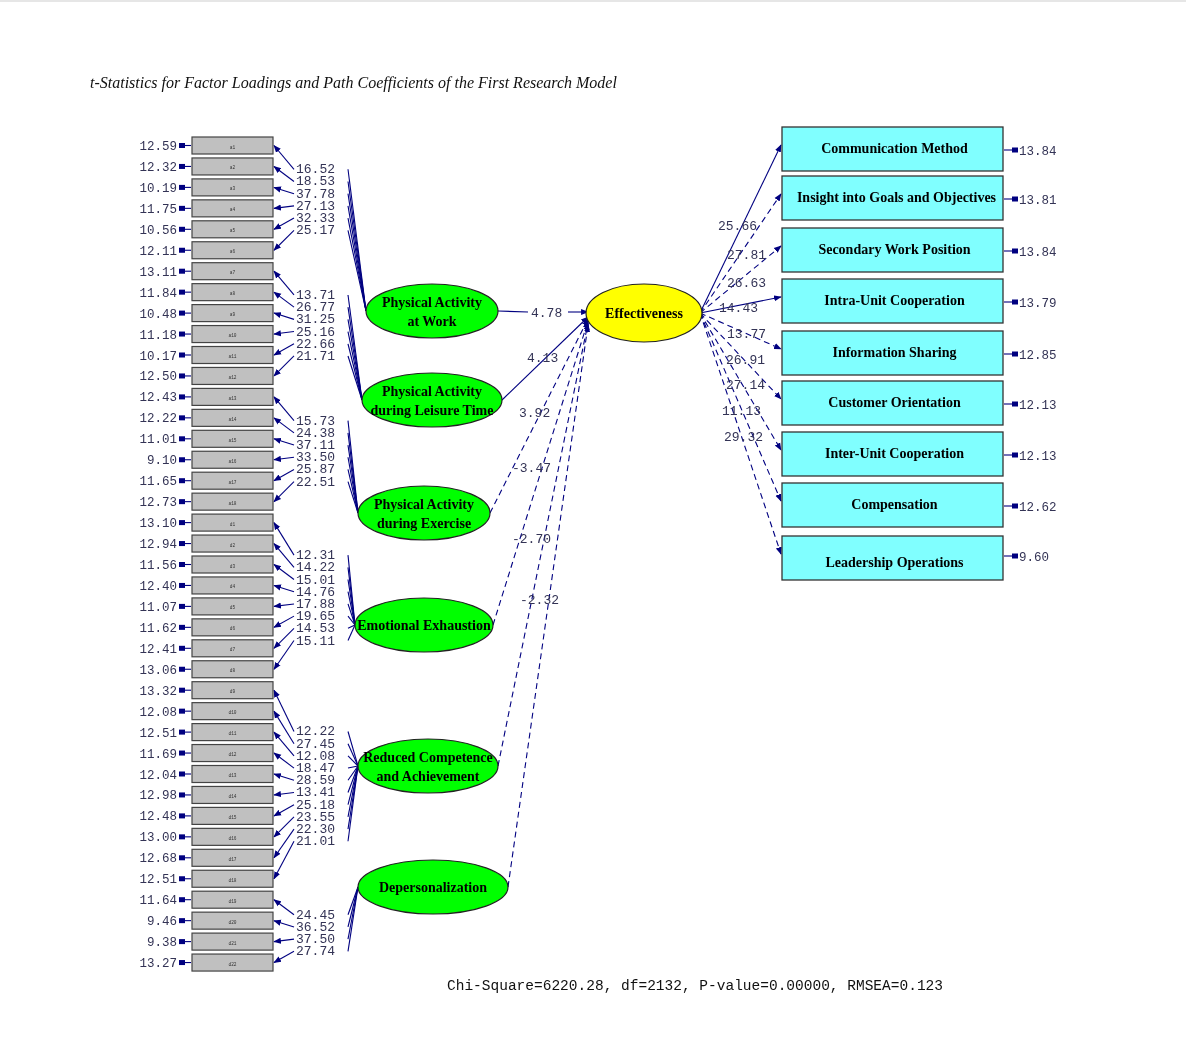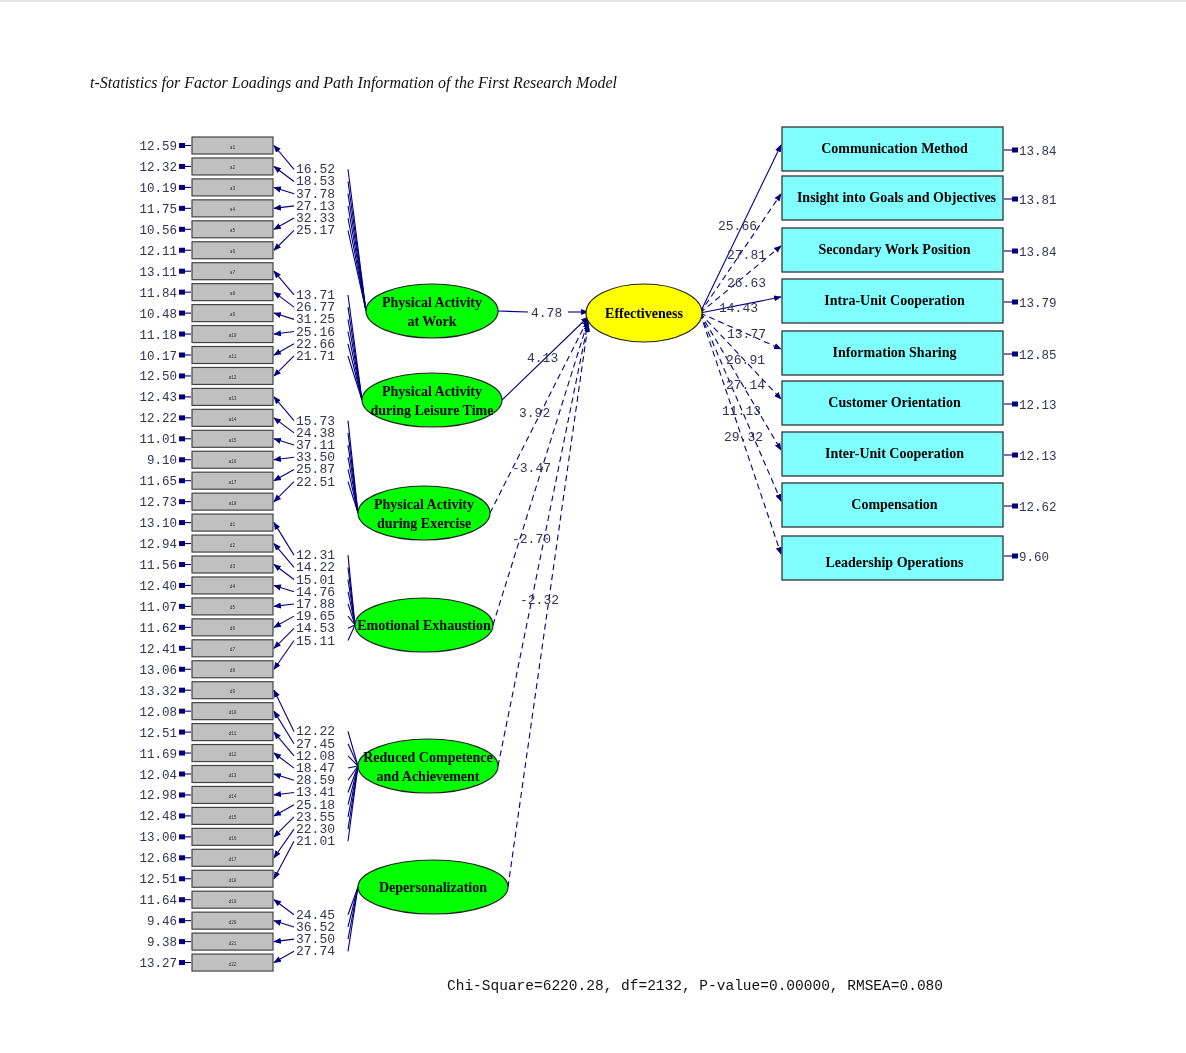--- a/index.html
+++ b/index.html
@@ -16,21 +16,21 @@
   .fit {
     position: absolute; left: 447px; top: 978px;
     font-family: "Liberation Mono", "DejaVu Sans Mono", monospace;
     font-size: 14.5px; color: #111;
   }
 </style>
 </head>
 <body>
 
 <div class="topline"></div>
-<div class="caption">t-Statistics for Factor Loadings and Path Information of the First Research Model</div>
+<div class="caption">t-Statistics for Factor Loadings and Path Coefficients of the First Research Model</div>
 
 <svg id="diagram" width="1186" height="1053" xmlns="http://www.w3.org/2000/svg">
   <defs>
     <marker id="ah" viewBox="0 0 10 10" refX="9" refY="5" markerWidth="7" markerHeight="7" orient="auto-start-reverse">
       <path d="M0,1 L10,5 L0,9 z" fill="#000080"></path>
     </marker>
   </defs>
   <g id="g-lines">
       <line x1="181" y1="145.5" x2="191" y2="145.5" stroke="#000080" stroke-width="1.1"></line>
       <rect x="179" y="143" width="6" height="5" fill="#000080"></rect>
@@ -446,13 +446,13 @@
       <text x="1019" y="460" class="mono" font-size="12.5" fill="#333355" text-anchor="start">12.13</text>
       <text x="894.5" y="509" class="serifb" font-size="14" fill="#000" text-anchor="middle">Compensation</text>
       <text x="722" y="415" class="mono" font-size="13" fill="#333355" text-anchor="start">11.13</text>
       <text x="1019" y="511" class="mono" font-size="12.5" fill="#333355" text-anchor="start">12.62</text>
       <text x="894.5" y="567" class="serifb" font-size="14" fill="#000" text-anchor="middle">Leadership Operations</text>
       <text x="724" y="441" class="mono" font-size="13" fill="#333355" text-anchor="start">29.32</text>
       <text x="1019" y="561" class="mono" font-size="12.5" fill="#333355" text-anchor="start">9.60</text>
     </g>
 </svg>
 
-<div class="fit">Chi-Square=6220.28, df=2132, P-value=0.00000, RMSEA=0.080</div>
+<div class="fit">Chi-Square=6220.28, df=2132, P-value=0.00000, RMSEA=0.123</div>
 
 </body></html>

